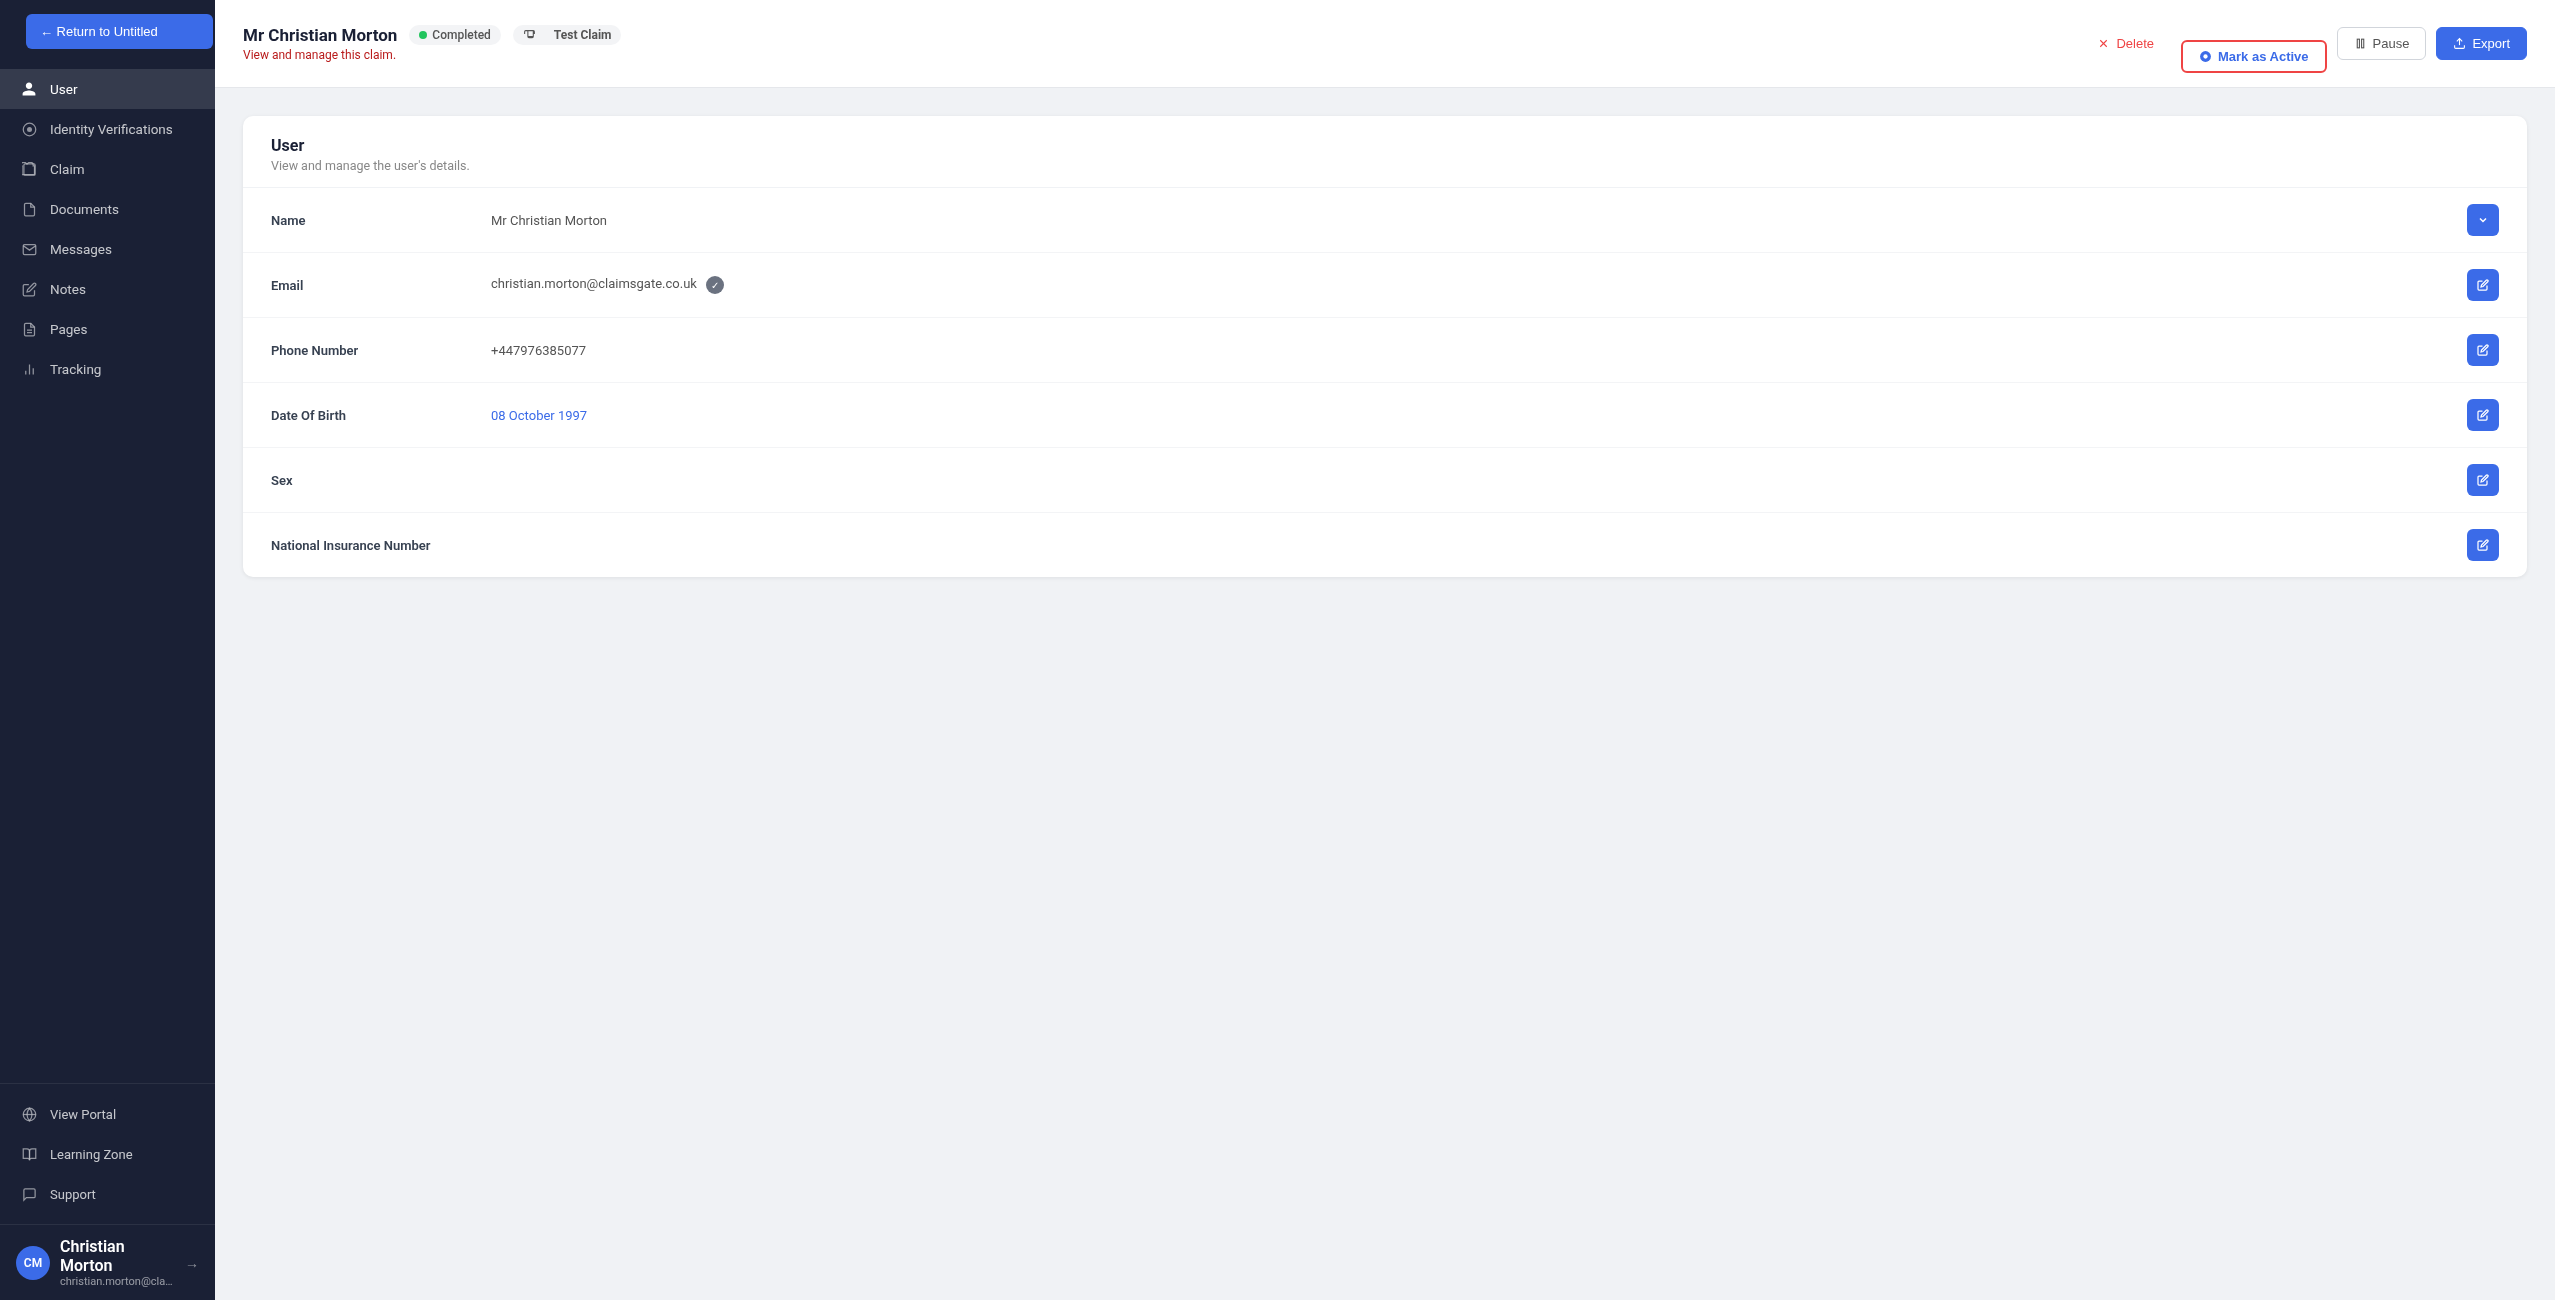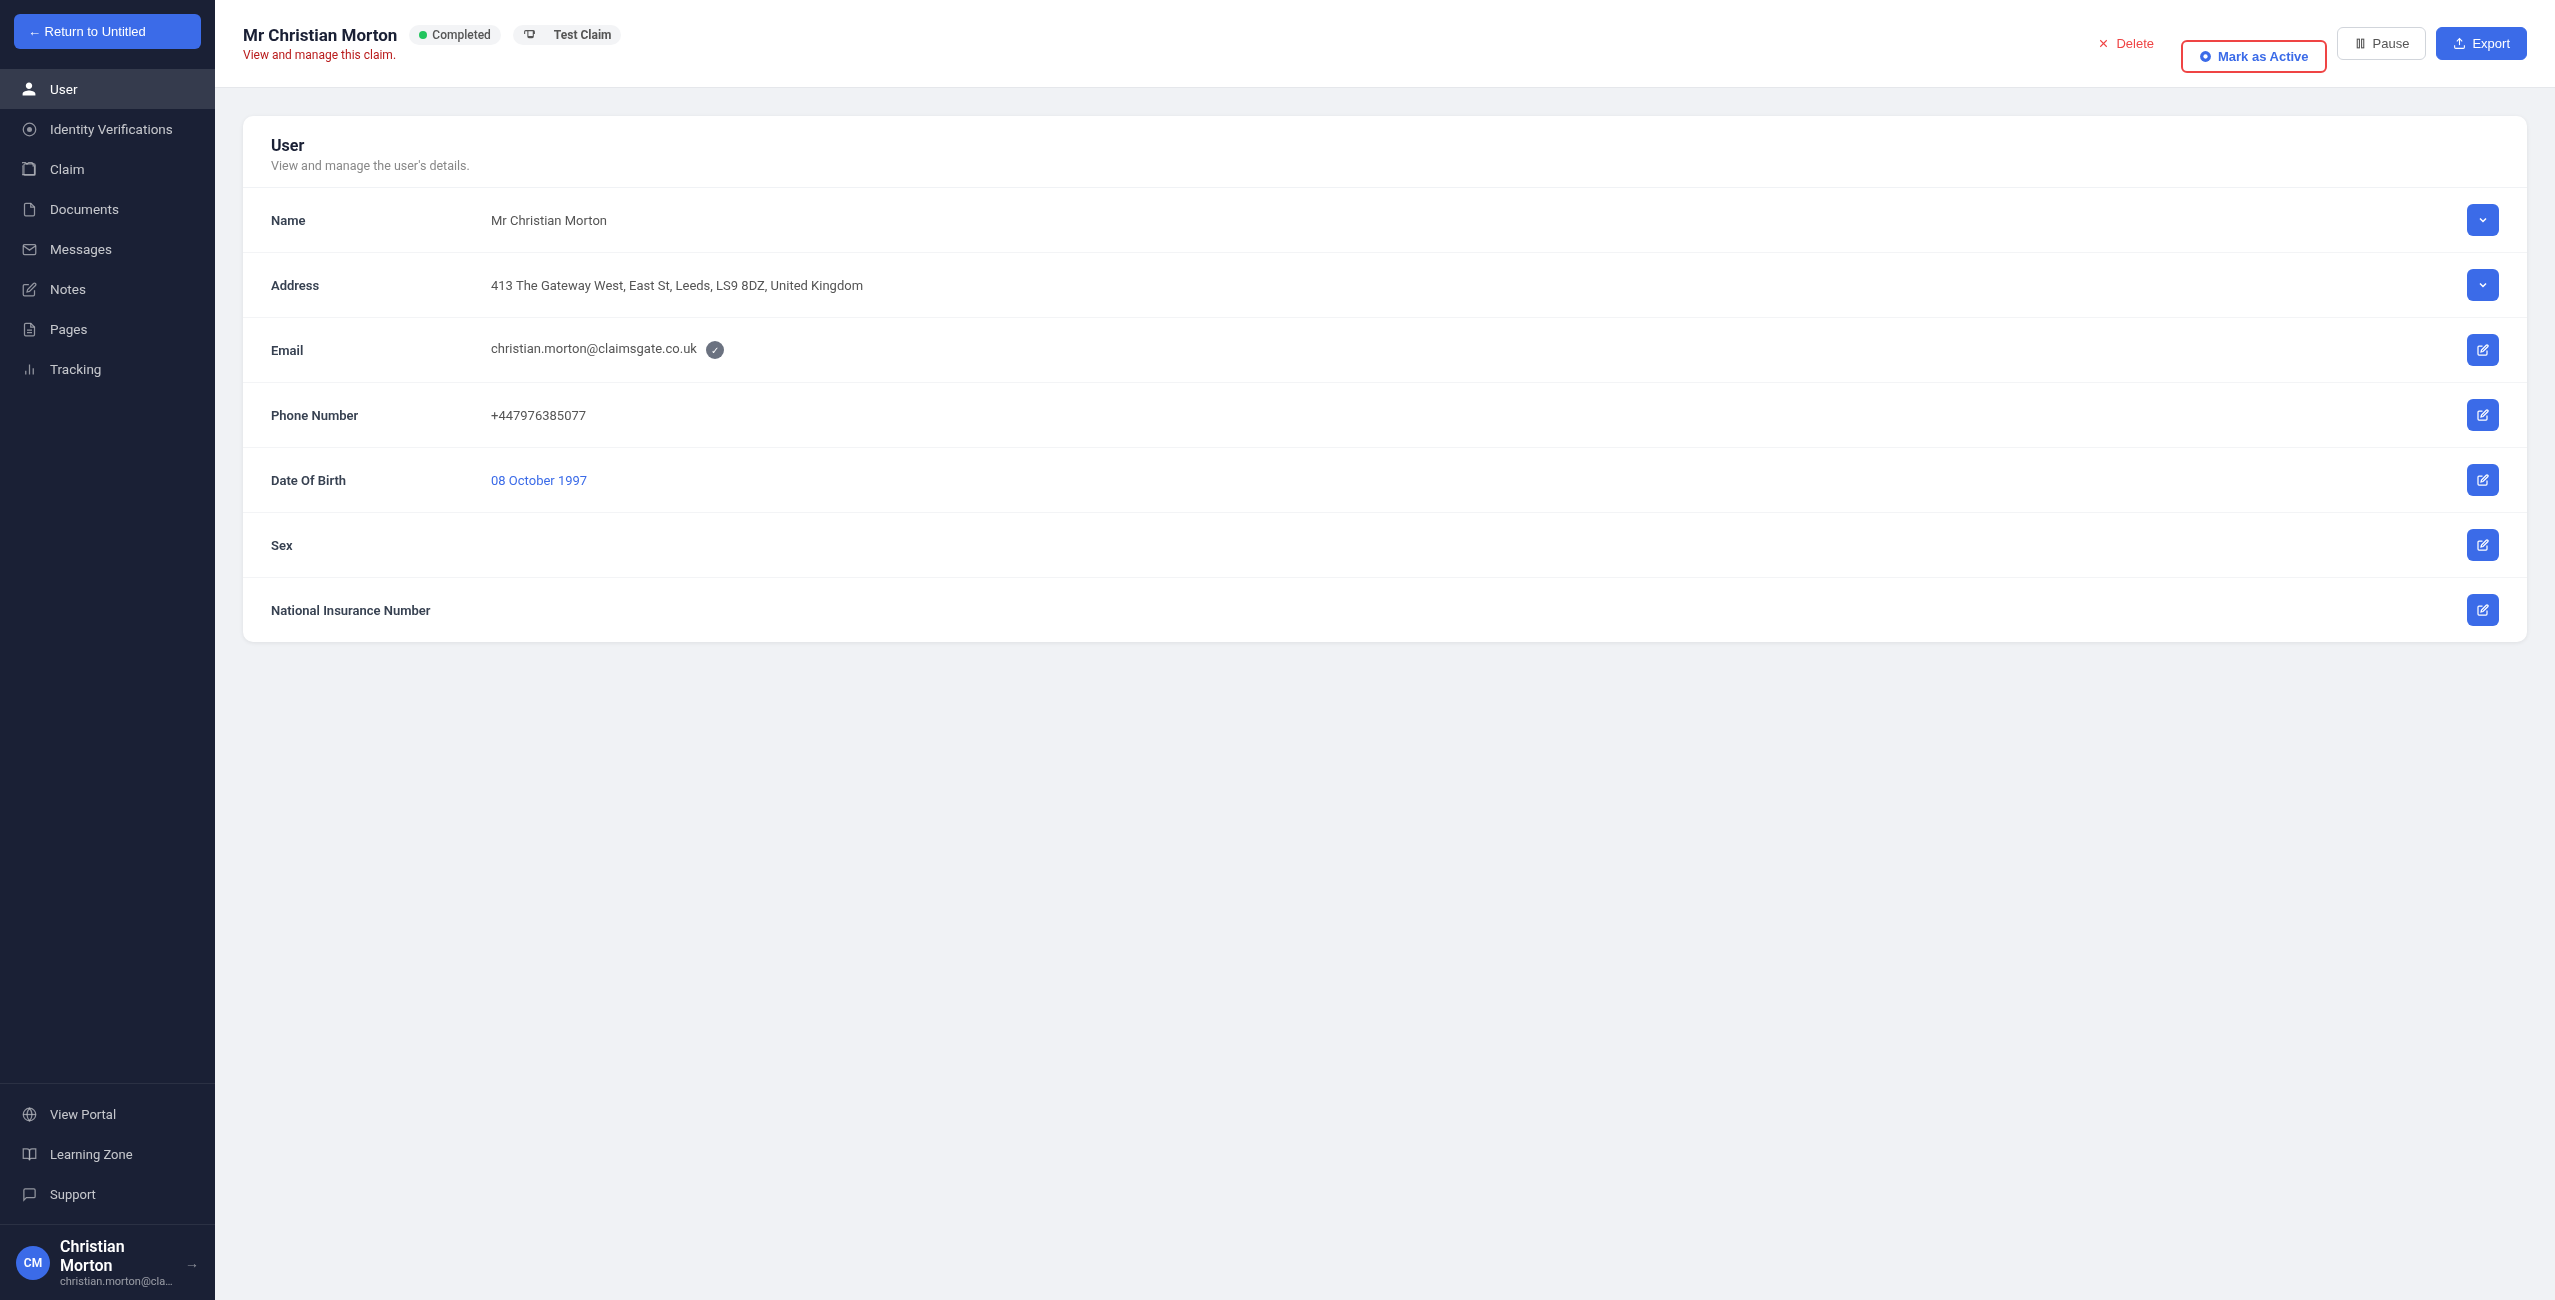--- a/index.html
+++ b/index.html
@@ -28,21 +28,21 @@
       width: 32px;
       height: 32px;
       background: rgba(255,255,255,0.15);
       border-radius: 6px;
       display: flex;
       align-items: center;
       justify-content: center;
       font-size: 14px;
     }
     .return-btn {
-      margin: 14px 14px;
+      margin: 14px 26px;
       background: #3b6be8;
       color: #fff;
       border: none;
       border-radius: 6px;
       padding: 10px 14px;
       font-size: 13px;
       cursor: pointer;
       display: flex;
       align-items: flex-start;
       gap: 8px;
@@ -473,31 +473,20 @@
         <div class="field-value">Mr Christian Morton</div>
         <div class="field-actions">
           <button class="expand-btn">
             <svg width="12" height="12" viewBox="0 0 24 24" fill="none" stroke="white" stroke-width="3">
                 <polyline points="6 9 12 15 18 9"></polyline>
               </svg>
           </button>
         </div>
       </div>
 
-      <div class="field-row">
-        <div class="field-label">Address</div>
-        <div class="field-value">413 The Gateway West, East St, Leeds, LS9 8DZ, United Kingdom</div>
-        <div class="field-actions">
-          <button class="expand-btn">
-            <svg width="12" height="12" viewBox="0 0 24 24" fill="none" stroke="white" stroke-width="3">
-                <polyline points="6 9 12 15 18 9"></polyline>
-              </svg>
-          </button>
-        </div>
-      </div>
 
       <div class="field-row">
         <div class="field-label">Email</div>
         <div class="field-value">
           <span>christian.morton@claimsgate.co.uk</span>
           <span class="email-verify-icon">✓</span>
         </div>
         <div class="field-actions">
           <button class="edit-btn">
             <svg width="12" height="12" viewBox="0 0 24 24" fill="none" stroke="white" stroke-width="2.5">

